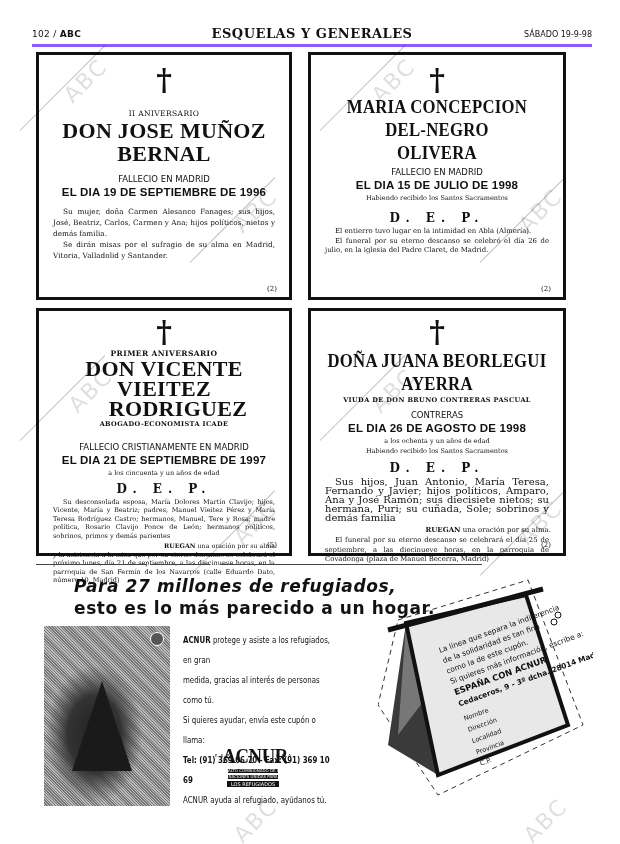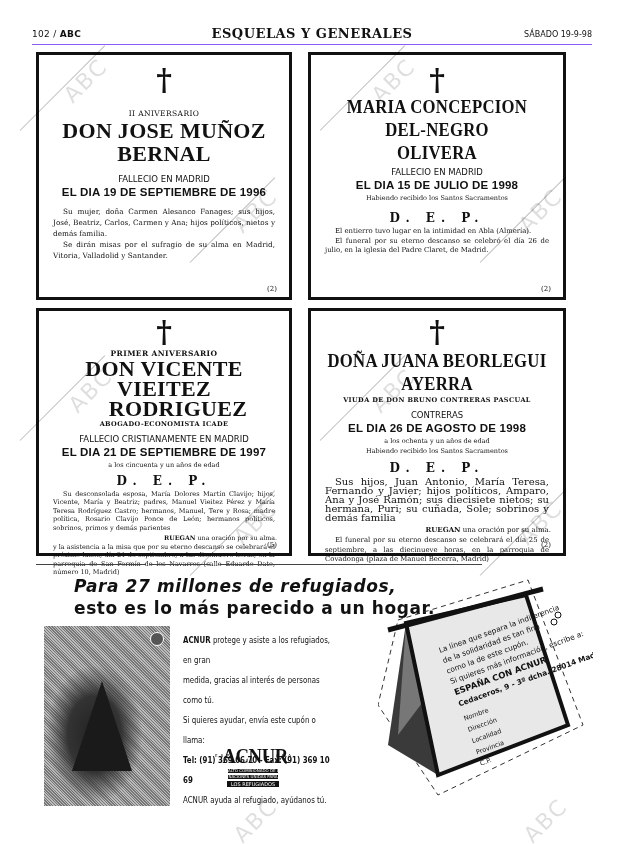--- a/index.html
+++ b/index.html
@@ -1,18 +1,18 @@
 <!DOCTYPE html>
 <html><head>
 <meta charset="utf-8">
 <style>
   html, body { margin: 0; padding: 0; background: #ffffff; }
   body { width: 620px; height: 844px; position: relative; overflow: hidden; font-family: "DejaVu Serif", serif; color: #111; }
 
-  .header { position: absolute; left: 32px; top: 26px; width: 560px; height: 18px; border-bottom: 1px solid #8b5cf6; }
+  .header { position: absolute; left: 32px; top: 26px; width: 560px; height: 18px; border-bottom: 3px solid #8b5cf6; }
   .header .pg { position: absolute; left: 0; top: 3px; font-family: "DejaVu Sans", sans-serif; font-size: 9px; letter-spacing: 0.3px; }
   .header .pg b { font-weight: bold; }
   .header .sec { position: absolute; left: 0; right: 0; top: 0; text-align: center; font-family: "DejaVu Serif", serif; font-weight: bold; font-size: 13px; letter-spacing: 0.5px; }
   .header .date { position: absolute; right: 0; top: 4px; font-family: "DejaVu Sans", sans-serif; font-size: 8px; }
 
   .box { position: absolute; border: 3px solid #111; background: #fff; box-sizing: border-box; text-align: center; }
   .cross { font-family: "DejaVu Serif", serif; font-size: 30px; line-height: 30px; font-weight: bold; margin-top: 10px; }
   .sm-caps { font-size: 7.5px; letter-spacing: 0.4px; line-height: 10px; }
   .sm-caps.bold { font-weight: bold; }
   .name { font-family: "Liberation Serif", serif; font-weight: bold; line-height: 23px; letter-spacing: 0.3px; }
@@ -92,21 +92,21 @@
     </div>
   <span class="ref">(2)</span>
 </div>
 
 <div class="box" style="left:36px; top:308px; width:256px; height:248px;">
   <div class="cross" style="margin-top:6px;">†</div>
   <div class="sm-caps bold" style="margin-top:2px;">PRIMER ANIVERSARIO</div>
   <div class="name big" style="line-height:20px;">DON VICENTE VIEITEZ</div>
   <div class="name big" style="line-height:20px;padding-left:28px;">RODRIGUEZ</div>
   <div class="sm-caps bold" style="font-size:6.5px;">ABOGADO-ECONOMISTA ICADE</div>
-  <div class="fall" style="margin-top:4px;">FALLECIO CRISTIANAMENTE EN MADRID</div>
+  <div class="fall" style="margin-top:12px;">FALLECIO CRISTIANAMENTE EN MADRID</div>
   <div class="date-line">EL DIA 21 DE SEPTIEMBRE DE 1997</div>
   <div class="sub">a los cincuenta y un años de edad</div>
   <div class="dep">D. E. P.</div>
   <div class="body tight">
     <p>Su desconsolada esposa, María Dolores Martín Clavijo; hijos, Vicente, María y Beatriz; padres, Manuel Vieitez Pérez y María Teresa Rodríguez Castro; hermanos, Manuel, Tere y Rosa; madre política, Rosario Clavijo Ponce de León; hermanos políticos, sobrinos, primos y demás parientes</p>
   </div>
   <div class="ruegan" style="font-size:6.3px; line-height:11px;"><b>RUEGAN</b><span> una oración por su alma.</span></div>
   <div class="body tight">
       <p style="text-indent:0">y la asistencia a la misa que por su eterno descanso se celebrará el próximo lunes, día 21 de septiembre, a las diecinueve horas, en la parroquia de San Fermín de los Navarros (calle Eduardo Dato, número 10, Madrid)</p>
     </div>

